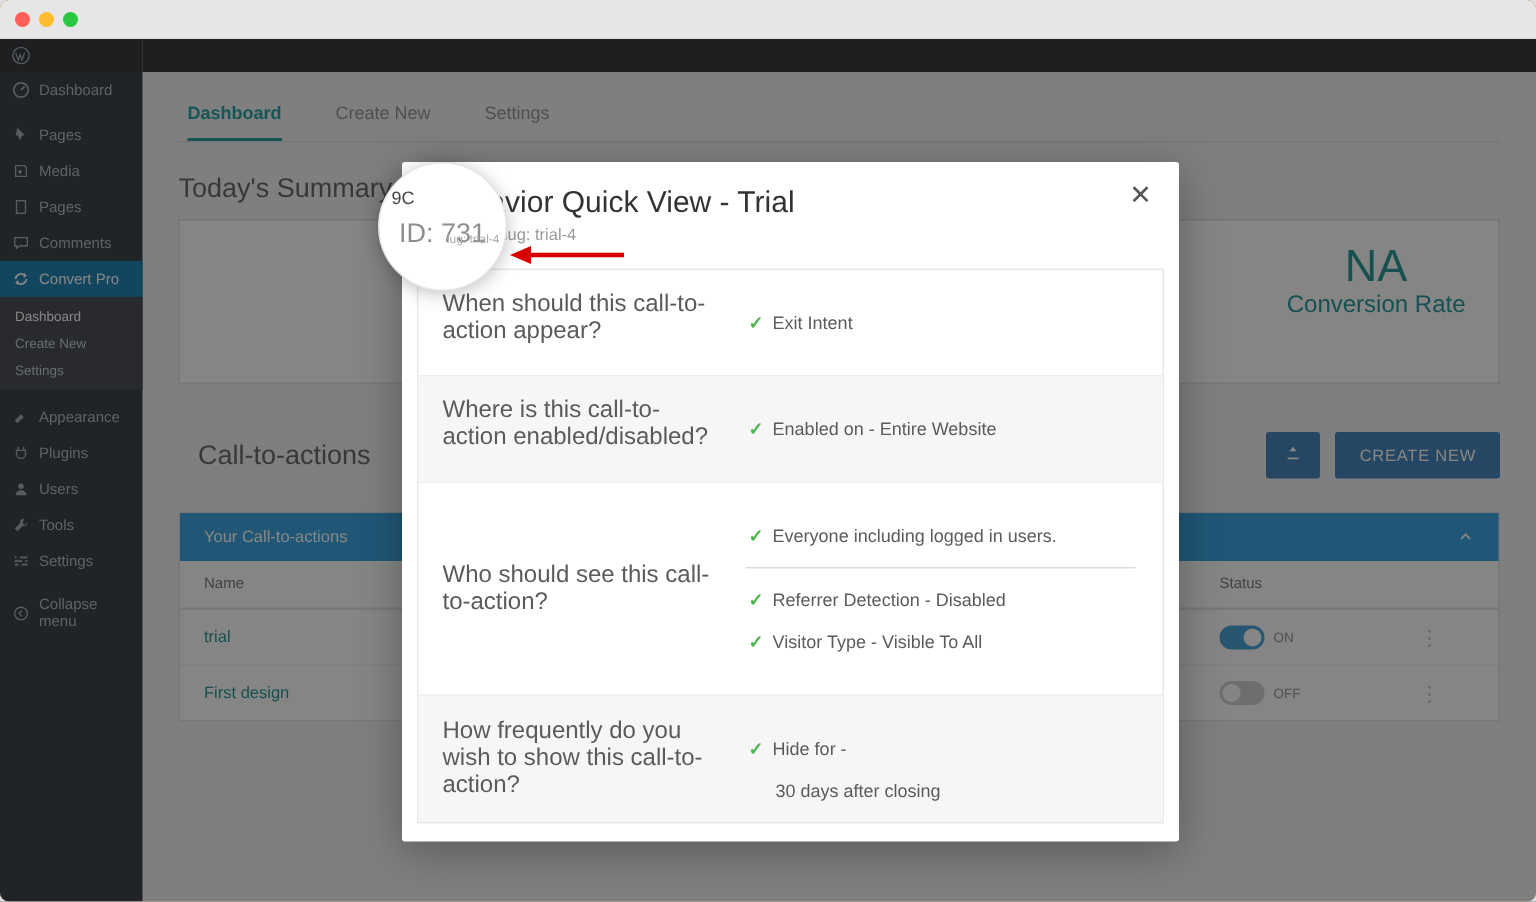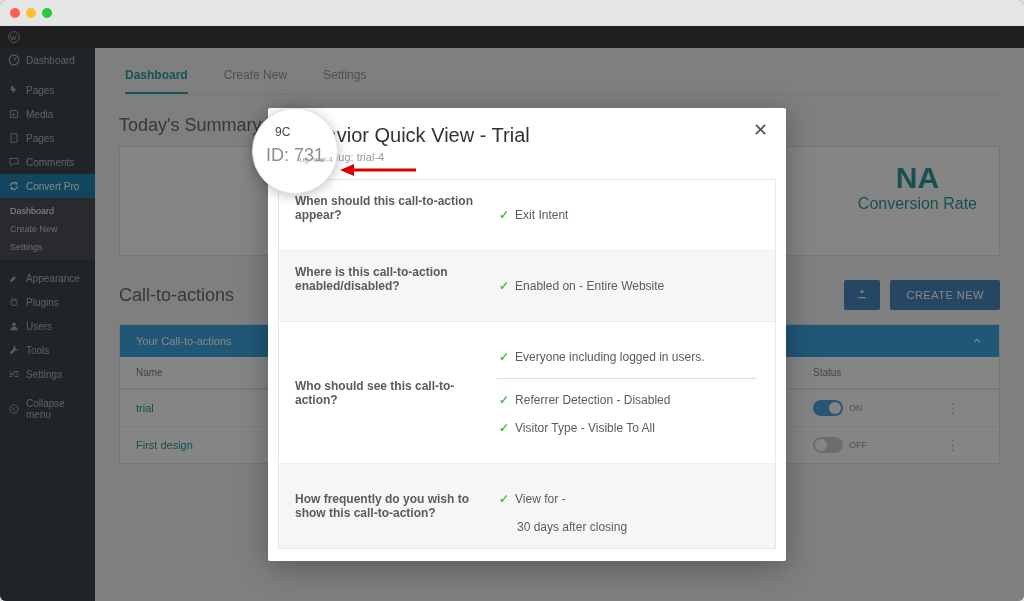--- a/index.html
+++ b/index.html
@@ -39,21 +39,21 @@
   .wp-sep{height:6px}
   .content{flex:1;display:flex;flex-direction:column;overflow:hidden}
   .topbar{height:22px;background:#191e23}
   .inner{padding:10px 24px;overflow:hidden}
   .tabs{display:flex;gap:36px;border-bottom:1px solid var(--border);padding:4px 6px 0}
   .tab{font-size:12px;color:#888;padding:6px 0 10px;cursor:pointer}
   .tab.active{color:var(--teal-tab);border-bottom:2px solid var(--teal-tab);font-weight:600}
   h2.section{font-size:18px;color:#555;font-weight:500;margin:20px 0 10px}
   .summary-box{border:1px solid var(--border);background:#fff;height:110px;position:relative;display:flex}
   .summary-na{position:absolute;right:22px;top:14px;text-align:center;color:var(--teal)}
-  .summary-na .big{font-size:30px;font-weight:700}
+  .summary-na .big{font-size:30px;font-weight:400}
   .summary-na .lbl{font-size:16px;color:var(--teal)}
   .cta-head{display:flex;align-items:center;justify-content:space-between;margin-top:24px}
   .btns{display:flex;gap:10px}
   .btn{background:var(--blue-btn);color:#fff;border:none;font-size:11px;padding:8px 16px;letter-spacing:.5px;cursor:pointer;border-radius:2px}
   .btn.icon{padding:8px 12px}
   .tbl{margin-top:14px;border:1px solid var(--border);background:#fff;font-size:11px}
   .tbl-bar{background:var(--blue-bar);color:#fff;padding:10px 16px;display:flex;justify-content:space-between;align-items:center}
   .tbl-head,.tbl-row{display:grid;grid-template-columns:1fr 130px 110px 60px;padding:10px 16px;align-items:center;color:#6b6b6b}
   .tbl-head{border-bottom:1px solid var(--border);font-size:10px}
   .tbl-row{border-top:1px solid #eee;font-size:11px}
@@ -66,31 +66,31 @@
   
   .scrim{position:absolute;inset:26px 0 0 0;background:rgba(33,33,33,.55)}
   .modal{position:absolute;left:268px;top:108px;width:518px;background:#fff;box-shadow:0 6px 30px rgba(0,0,0,.3);border-radius:2px}
   .modal-head{padding:16px 22px 8px;position:relative}
   .modal-title{font-size:20px;font-weight:500;color:#333}
   .modal-sub{font-size:11px;color:#9a9a9a;margin-top:4px}
   .modal-close{position:absolute;right:12px;top:10px;font-size:18px;color:#555;cursor:pointer;background:none;border:none}
   .modal-body{border:1px solid #e8e8e8;margin:8px 10px 12px}
   .mrow{display:grid;grid-template-columns:210px 1fr;font-size:12px;color:#555}
   .mrow+.mrow{border-top:1px solid #eee}
-  .mrow .q{padding:14px 16px;font-weight:700;color:#5b5b5b;font-size:12px}
+  .mrow .q{padding:14px 16px;font-weight:400;color:#5b5b5b;font-size:16px}
   .mrow .a{padding:14px 10px;color:#5b5b5b}
   .mrow.alt{background:#f6f6f6}
   .chk{color:var(--green);font-weight:700;margin-right:6px}
   .ruleset{font-weight:600;margin:6px 0 4px;color:#555}
   .a hr{border:none;border-top:1px solid #ddd;margin:8px 0 8px -2px;width:260px}
   .a .line{margin:14px 0}
   .a .sub{padding-left:18px;color:#5b5b5b}
   
   .magnifier{position:absolute;left:252px;top:108px;width:86px;height:86px;border-radius:50%;background:#fff;border:1px solid #e5e5e5;box-shadow:0 2px 12px rgba(0,0,0,.25);display:flex;flex-direction:column;align-items:center;justify-content:center;overflow:hidden}
-  .magnifier .t1{font-size:12px;color:#444;font-weight:500;position:absolute;top:16px;left:22px}
+  .magnifier .t1{font-size:12px;color:#444;font-weight:500;position:absolute;top:16px;left:8px}
   .magnifier .t2{font-size:18px;color:#8e8e8e;font-weight:500;margin-top:8px}
   .magnifier .slug{font-size:8px;color:#aaa;position:absolute;right:4px;top:46px}
   .arrow{position:absolute;left:338px;top:158px;pointer-events:none}
   .chev{width:12px;height:12px;fill:#fff}
   .status-cell{display:flex;align-items:center;gap:6px;font-size:9px;color:#888}
 </style>
 </head>
 <body>
 
 <div class="window">
@@ -213,21 +213,21 @@
 
         <h2 class="section">Today's Summary</h2>
         <div class="summary-box">
           <div class="summary-na">
             <div class="big">NA</div>
             <div class="lbl">Conversion Rate</div>
           </div>
         </div>
 
         <div class="cta-head">
-          <h2 class="section" style="margin:0">Call-to-actions</h2>
+          <h2 class="section" style="margin:13px">Call-to-actions</h2>
           <div class="btns">
             <button class="btn icon"><svg class="chev" viewBox="0 0 20 20">
                   <path d="M10 3v9M6 8l4-5 4 5M4 15h12v2H4z"></path>
                 </svg></button>
             <button class="btn">CREATE NEW</button>
           </div>
         </div>
 
         <div class="tbl">
           <div class="tbl-bar">
@@ -291,21 +291,21 @@
         <div class="a">
           <div class="line"><span class="chk">✓</span><span>Everyone including logged in users.</span></div>
           <hr>
           <div class="line"><span class="chk">✓</span><span>Referrer Detection - Disabled</span></div>
           <div class="line"><span class="chk">✓</span><span>Visitor Type - Visible To All</span></div>
         </div>
       </div>
       <div class="mrow alt">
         <div class="q" style="align-self:center">How frequently do you wish to show this call-to-action?</div>
         <div class="a">
-          <div class="line"><span class="chk">✓</span><span>View for -</span></div>
+          <div class="line"><span class="chk">✓</span><span>Hide for -</span></div>
           <div class="sub">30 days after closing</div>
         </div>
       </div>
     </div>
   </div>
 
   <div class="magnifier">
     <div class="t1">9C</div>
     <div class="t2">ID: 731</div>
     <div class="slug">lug: trial-4</div>

